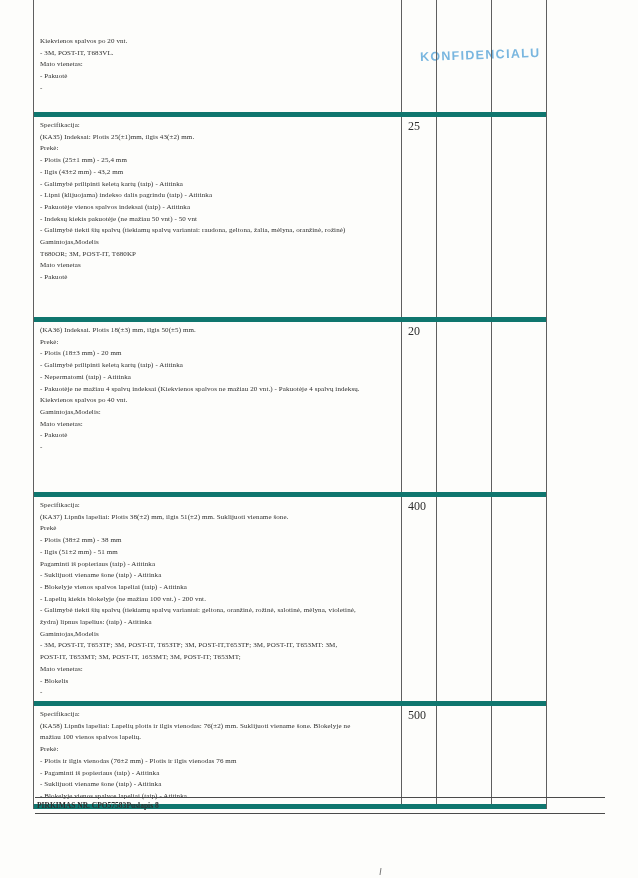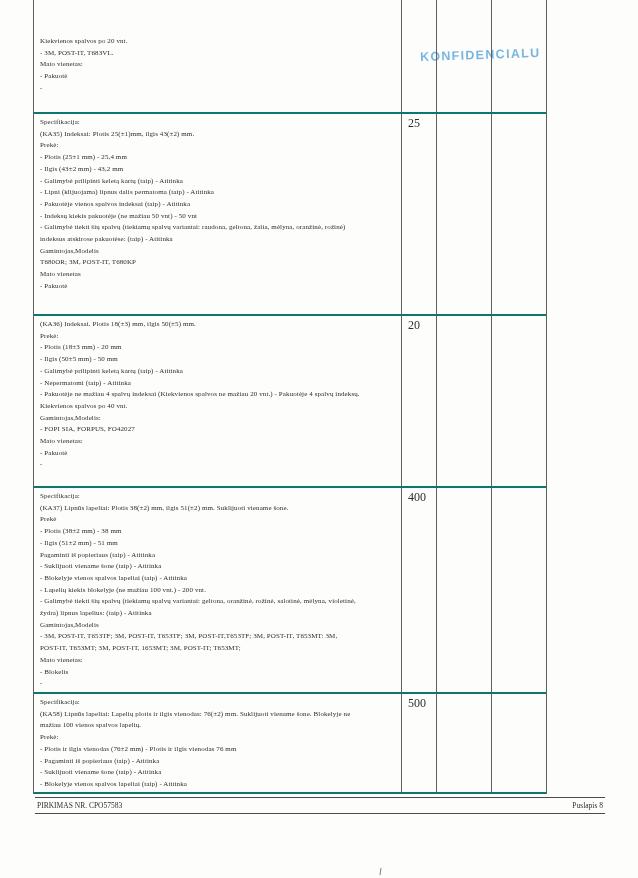--- a/index.html
+++ b/index.html
@@ -12,21 +12,21 @@
     font-family:"Liberation Serif", serif;
     color:#2e2e2e;
   }
   
   .spec-table{
     position:absolute;left:33px;top:0;
     width:514px;box-sizing:border-box;
     border-left:1px solid #5f5f5f;
     border-right:1px solid #5f5f5f;
   }
-  .row{display:flex;border-bottom:2px solid #0f766e;overflow:hidden;}
+  .row{display:flex;border-bottom:5px solid #0f766e;overflow:hidden;}
   .row-0{height:112px;}
   .row-1{height:200px;}
   .row-2{height:170px;}
   .row-3{height:204px;}
   .row-4{height:98px;}
   .c-spec{
     width:368px;box-sizing:border-box;
     border-right:1px solid #5f5f5f;
     padding:3px 5px 0 6px;
     overflow:hidden;
@@ -50,23 +50,23 @@
     color:#4d9fd6;opacity:.75;
     transform:rotate(-2deg);
     pointer-events:none;
   }
   
   .footer{
     position:absolute;left:35px;top:797px;
     width:570px;box-sizing:border-box;
     border-top:1px solid #4a4a4a;
     border-bottom:1px solid #4a4a4a;
-    display:flex;justify-content:space-between;align-items:center;
+    display:flex;align-items:center;
     padding:3px 2px;
-    font-size:7.5px;font-weight:normal;
+    font-size:7.5px;font-weight:bold;
   }
   
   .artifact{
     position:absolute;left:380px;top:868px;
     width:1px;height:7px;background:#7a7a7a;
     transform:rotate(8deg);
   }
 </style>
 </head>
 <body>
@@ -89,46 +89,43 @@
         <div class="c q3"></div>
       </div>
       <div class="row row-1">
         <div class="c-spec">
           <div class="line">Specifikacija:</div>
           <div class="line">(KA35) Indeksai: Plotis 25(±1)mm, ilgis 43(±2) mm.</div>
           <div class="line">Prekė:</div>
           <div class="line">- Plotis (25±1 mm) - 25,4 mm</div>
           <div class="line">- Ilgis (43±2 mm) - 43,2 mm</div>
           <div class="line">- Galimybė prilipinti keletą kartų (taip) - Atitinka</div>
-          <div class="line">- Lipni (klijuojama) lipnus dalis permatoma (taip) - Atitinka</div>
+          <div class="line">- Lipni (klijuojama) indekso dalis pagrindu (taip) - Atitinka</div>
           <div class="line">- Pakuotėje vienos spalvos indeksai (taip) - Atitinka</div>
           <div class="line">- Indeksų kiekis pakuotėje (ne mažiau 50 vnt) - 50 vnt</div>
           <div class="line">- Galimybė tiekti šių spalvų (tiekiamų spalvų variantai: raudona, geltona, žalia, mėlyna, oranžinė, rožinė)</div>
-          <div class="line">indeksus atskirose pakuotėse: (taip) - Atitinka</div>
           <div class="line">Gamintojas,Modelis</div>
           <div class="line">T680OR; 3M, POST-IT, T680KP</div>
           <div class="line">Mato vienetas</div>
           <div class="line">- Pakuotė</div>
         </div>
         <div class="c q1"><span>25</span></div>
         <div class="c q2"></div>
         <div class="c q3"></div>
       </div>
       <div class="row row-2">
         <div class="c-spec">
           <div class="line">(KA36) Indeksai. Plotis 18(±3) mm, ilgis 50(±5) mm.</div>
           <div class="line">Prekė:</div>
           <div class="line">- Plotis (18±3 mm) - 20 mm</div>
-          <div class="line">- Ilgis (50±5 mm) - 50 mm</div>
           <div class="line">- Galimybė prilipinti keletą kartų (taip) - Atitinka</div>
           <div class="line">- Nepermatomi (taip) - Atitinka</div>
           <div class="line">- Pakuotėje ne mažiau 4 spalvų indeksai (Kiekvienos spalvos ne mažiau 20 vnt.) - Pakuotėje 4 spalvų indeksų.</div>
           <div class="line">Kiekvienos spalvos po 40 vnt.</div>
           <div class="line">Gamintojas,Modelis:</div>
-          <div class="line">- FOPI SIA, FORPUS, FO42027</div>
           <div class="line">Mato vienetas:</div>
           <div class="line">- Pakuotė</div>
           <div class="line">-</div>
         </div>
         <div class="c q1"><span>20</span></div>
         <div class="c q2"></div>
         <div class="c q3"></div>
       </div>
       <div class="row row-3">
         <div class="c-spec">

